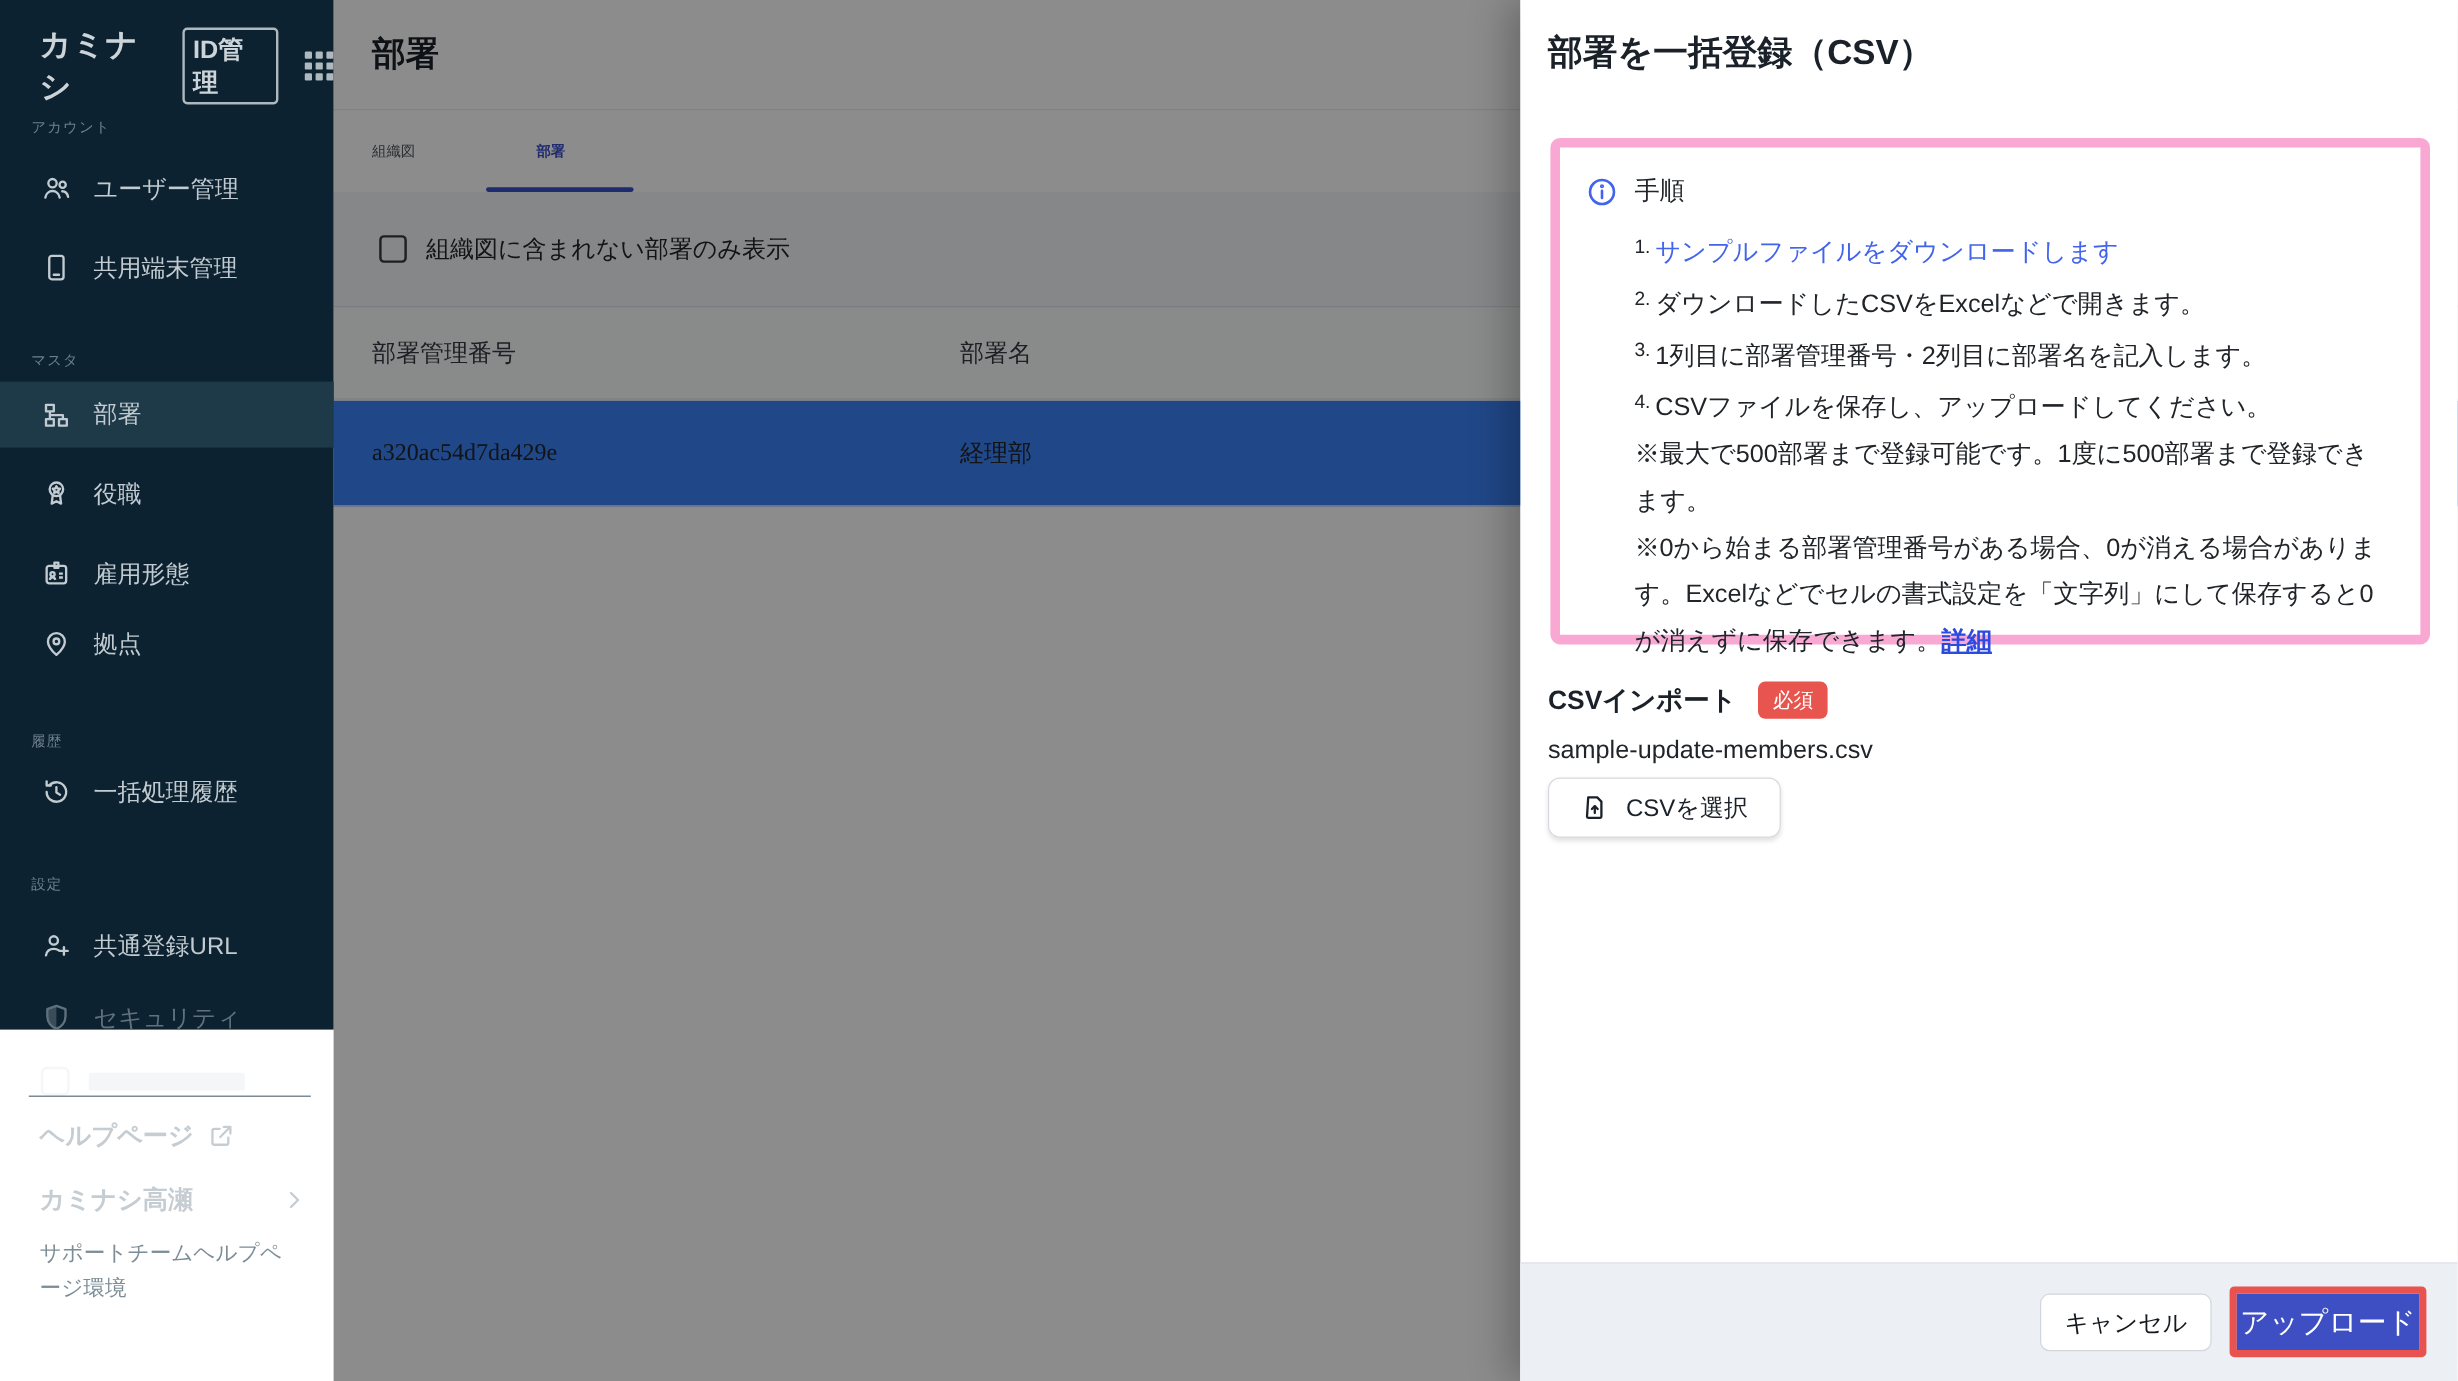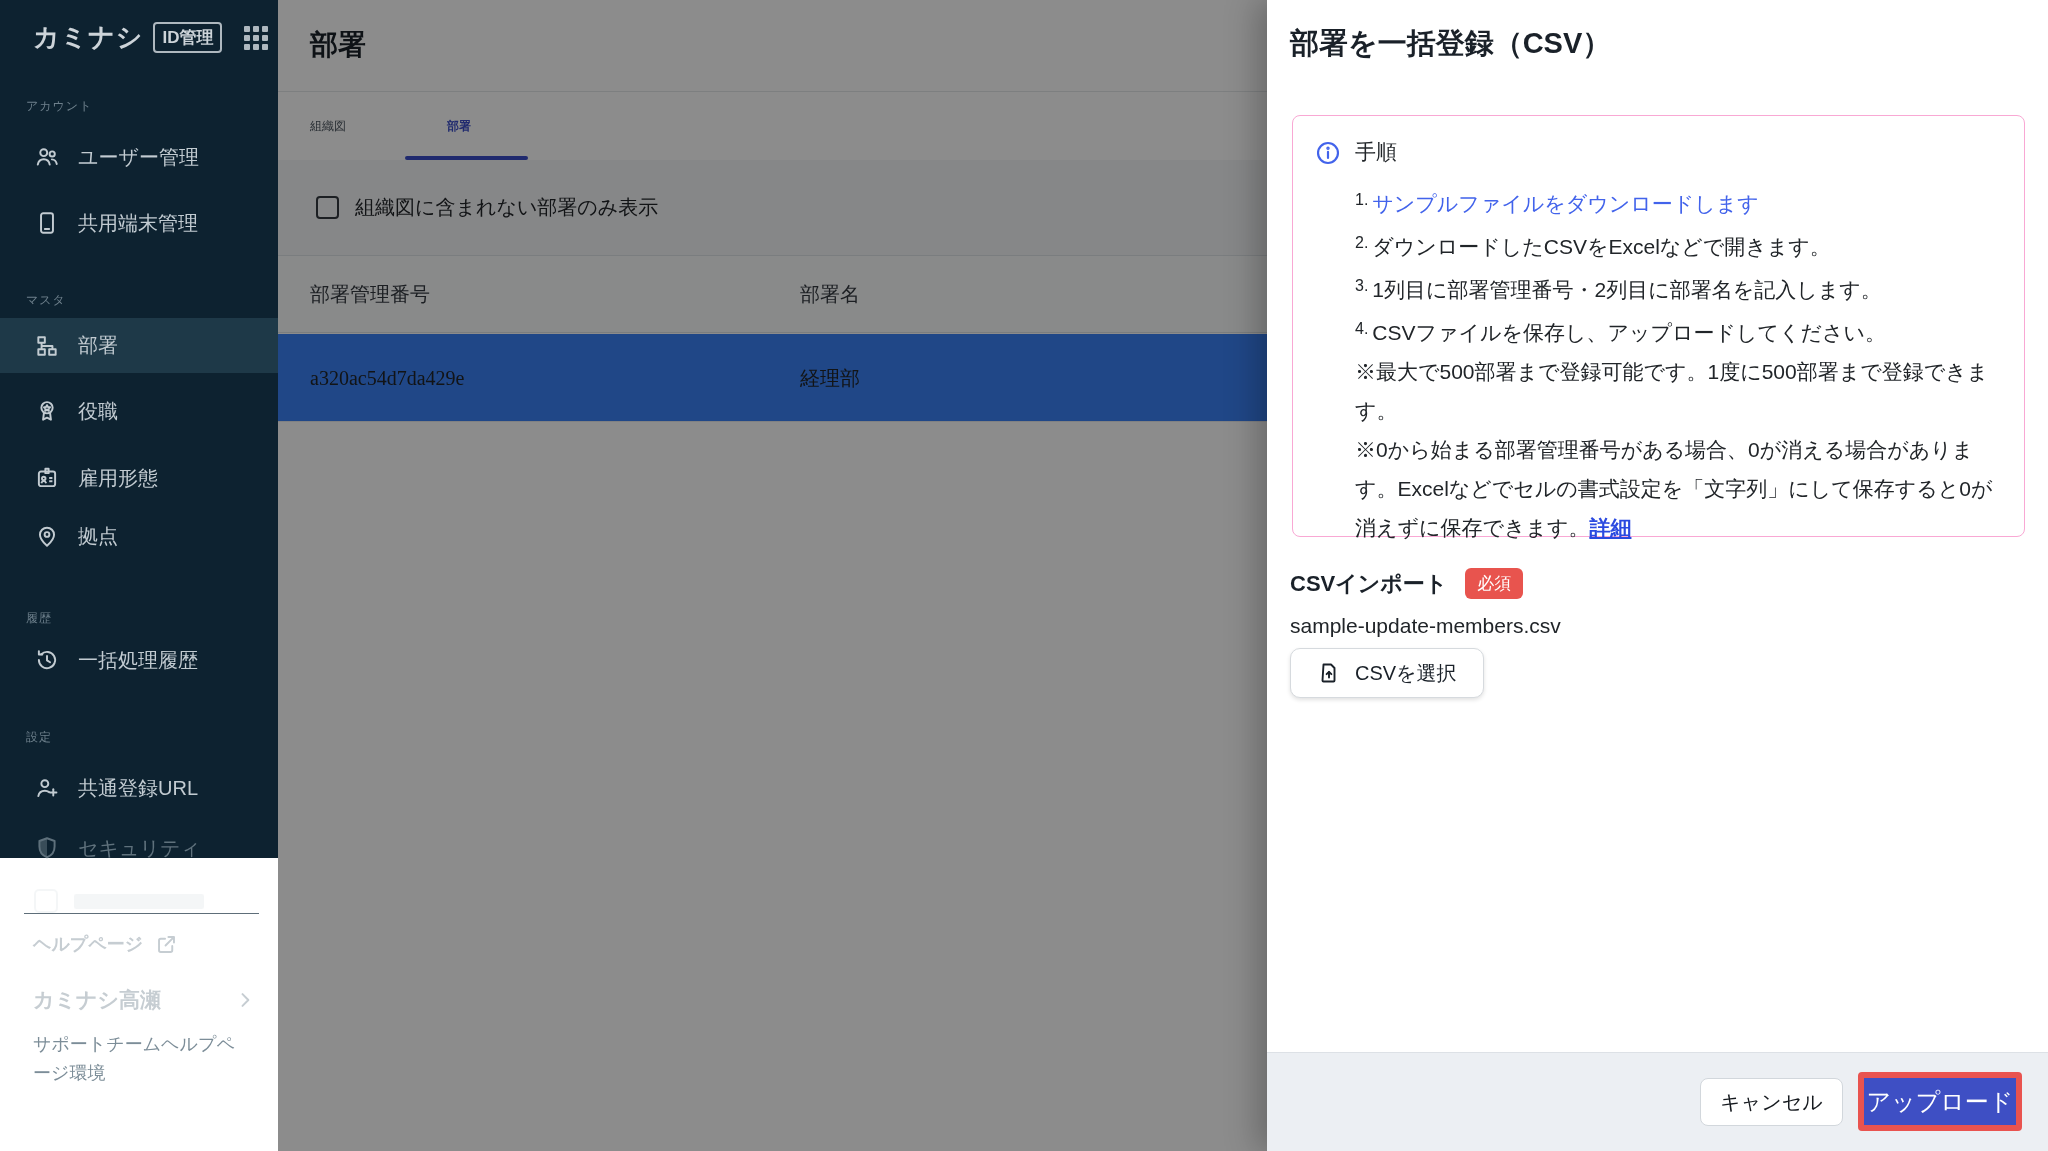--- a/index.html
+++ b/index.html
@@ -4,34 +4,34 @@
 <style>
   * { margin:0; padding:0; box-sizing:border-box; }
   html,body { width:2048px; height:1151px; }
   body { font-family:"Liberation Sans", sans-serif; color:#212529; background:#fff; }
   .app { position:relative; width:2048px; height:1151px; overflow:hidden; background:#fff; }
 
   
   .sidebar { position:absolute; left:0; top:0; width:278px; height:858px; background:#0D2230; color:#C2CBD1; z-index:5; }
   .logo-row { position:absolute; top:20px; left:33px; display:flex; align-items:center; gap:10px; }
   .logo-text { font-size:26px; font-weight:bold; color:#CDD4D9; letter-spacing:1px; }
-  .logo-badge { border:2px solid #AEB8BF; border-radius:4px; color:#CDD4D9; font-size:17px; font-weight:bold; padding:2px 7px; }
+  .logo-badge { border:2px solid #AEB8BF; border-radius:4px; color:#CDD4D9; font-size:21px; font-weight:bold; padding:2px 7px; }
   .grid-icon { margin-left:12px; display:grid; grid-template-columns:repeat(3,6px); grid-template-rows:repeat(3,6px); gap:3px; }
   .grid-icon span { background:#AEB8BF; border-radius:1px; }
 
   .side-section-label { position:absolute; left:26px; font-size:12px; color:#6E808C; letter-spacing:1px; }
   .side-item { position:absolute; left:0; width:278px; height:46px; display:flex; align-items:center; gap:18px; padding-left:34px; cursor:pointer; font-size:20px; color:#C2CBD1; }
   .side-item.active { background:#1E3948; height:55px; }
   .side-item.muted { color:#5F717C; }
   .side-item svg { flex:0 0 auto; }
   .side-divider { position:absolute; left:24px; width:235px; height:0; border-top:1px solid #5E6E79; }
   .ghost-item { position:absolute; left:34px; top:888px; width:200px; height:26px; opacity:0.16; display:flex; align-items:center; gap:16px; }
   .ghost-item .g-ic { width:24px; height:24px; border:2px solid #C2CBD1; border-radius:5px; }
   .ghost-item .g-bar { width:130px; height:15px; background:#C2CBD1; border-radius:2px; }
-  .help-row { position:absolute; left:33px; top:932px; display:flex; align-items:center; gap:12px; font-size:18px; font-weight:bold; color:#C6CDD2; cursor:pointer; }
+  .help-row { position:absolute; left:33px; top:932px; display:flex; align-items:center; gap:12px; font-size:21px; font-weight:bold; color:#C6CDD2; cursor:pointer; }
   .tenant-row { position:absolute; left:33px; top:986px; width:222px; display:flex; align-items:center; justify-content:space-between; font-size:21px; font-weight:bold; color:#C6CDD2; cursor:pointer; }
   .tenant-sub { position:absolute; left:33px; top:1030px; width:212px; font-size:18px; line-height:29px; color:#7C8D98; }
 
   
   .main { position:absolute; left:278px; top:0; right:0; height:1151px; background:#fff; }
   .main-header { position:absolute; left:0; top:0; right:0; height:92px; background:#fff; border-bottom:1px solid #E4E7EA; }
   .page-title { position:absolute; left:32px; top:26px; font-size:28px; font-weight:bold; color:#1A2129; }
   .tabs { position:absolute; left:0; top:92px; right:0; height:68px; background:#fff; }
   .tab { position:absolute; top:0; height:68px; display:flex; align-items:center; font-size:12px; cursor:pointer; }
   .tab.inactive { left:32px; color:#4A545E; }
@@ -45,21 +45,21 @@
   .col1 { position:absolute; left:32px; top:50%; transform:translateY(-50%); font-size:20px; }
   .col2 { position:absolute; left:522px; top:50%; transform:translateY(-50%); font-size:20px; }
   .tbl-header .col1, .tbl-header .col2 { color:#343A40; }
 
   
   .overlay { position:absolute; left:278px; top:0; width:989px; height:1151px; background:rgba(0,0,0,0.45); z-index:10; cursor:pointer; }
 
   
   .drawer { position:absolute; left:1267px; top:0; width:781px; height:1151px; background:#fff; z-index:20; box-shadow:-10px 0 30px rgba(0,0,0,0.25); }
   .drawer-title { position:absolute; left:23px; top:24px; font-size:29px; font-weight:bold; color:#1A2129; }
-  .info-box { position:absolute; left:25px; top:115px; width:733px; height:422px; border:1px solid #f9a8d4; border-radius:8px; background:#fff; }
+  .info-box { position:absolute; left:25px; top:115px; width:733px; height:422px; border:8px solid #f9a8d4; border-radius:8px; background:#fff; }
   .info-icon { position:absolute; left:22px; top:24px; }
   .info-heading { position:absolute; left:62px; top:22px; font-size:21px; color:#212529; }
   .steps { position:absolute; left:62px; top:64px; right:26px; font-size:21px; line-height:39px; color:#212529; }
   .step-num { font-size:16px; vertical-align:6px; margin-right:4px; color:#212529; }
   .step-link { color:#4263EB; cursor:pointer; }
   .note { color:#212529; }
   .note-link { color:#2B4AE0; text-decoration:underline; font-weight:bold; cursor:pointer; }
   .csv-label-row { position:absolute; left:23px; top:568px; display:flex; align-items:center; gap:18px; }
   .csv-label { font-size:22px; font-weight:bold; color:#1A2129; }
   .required-badge { background:#E8544E; color:#fff; font-size:17px; padding:4px 12px; border-radius:6px; }

